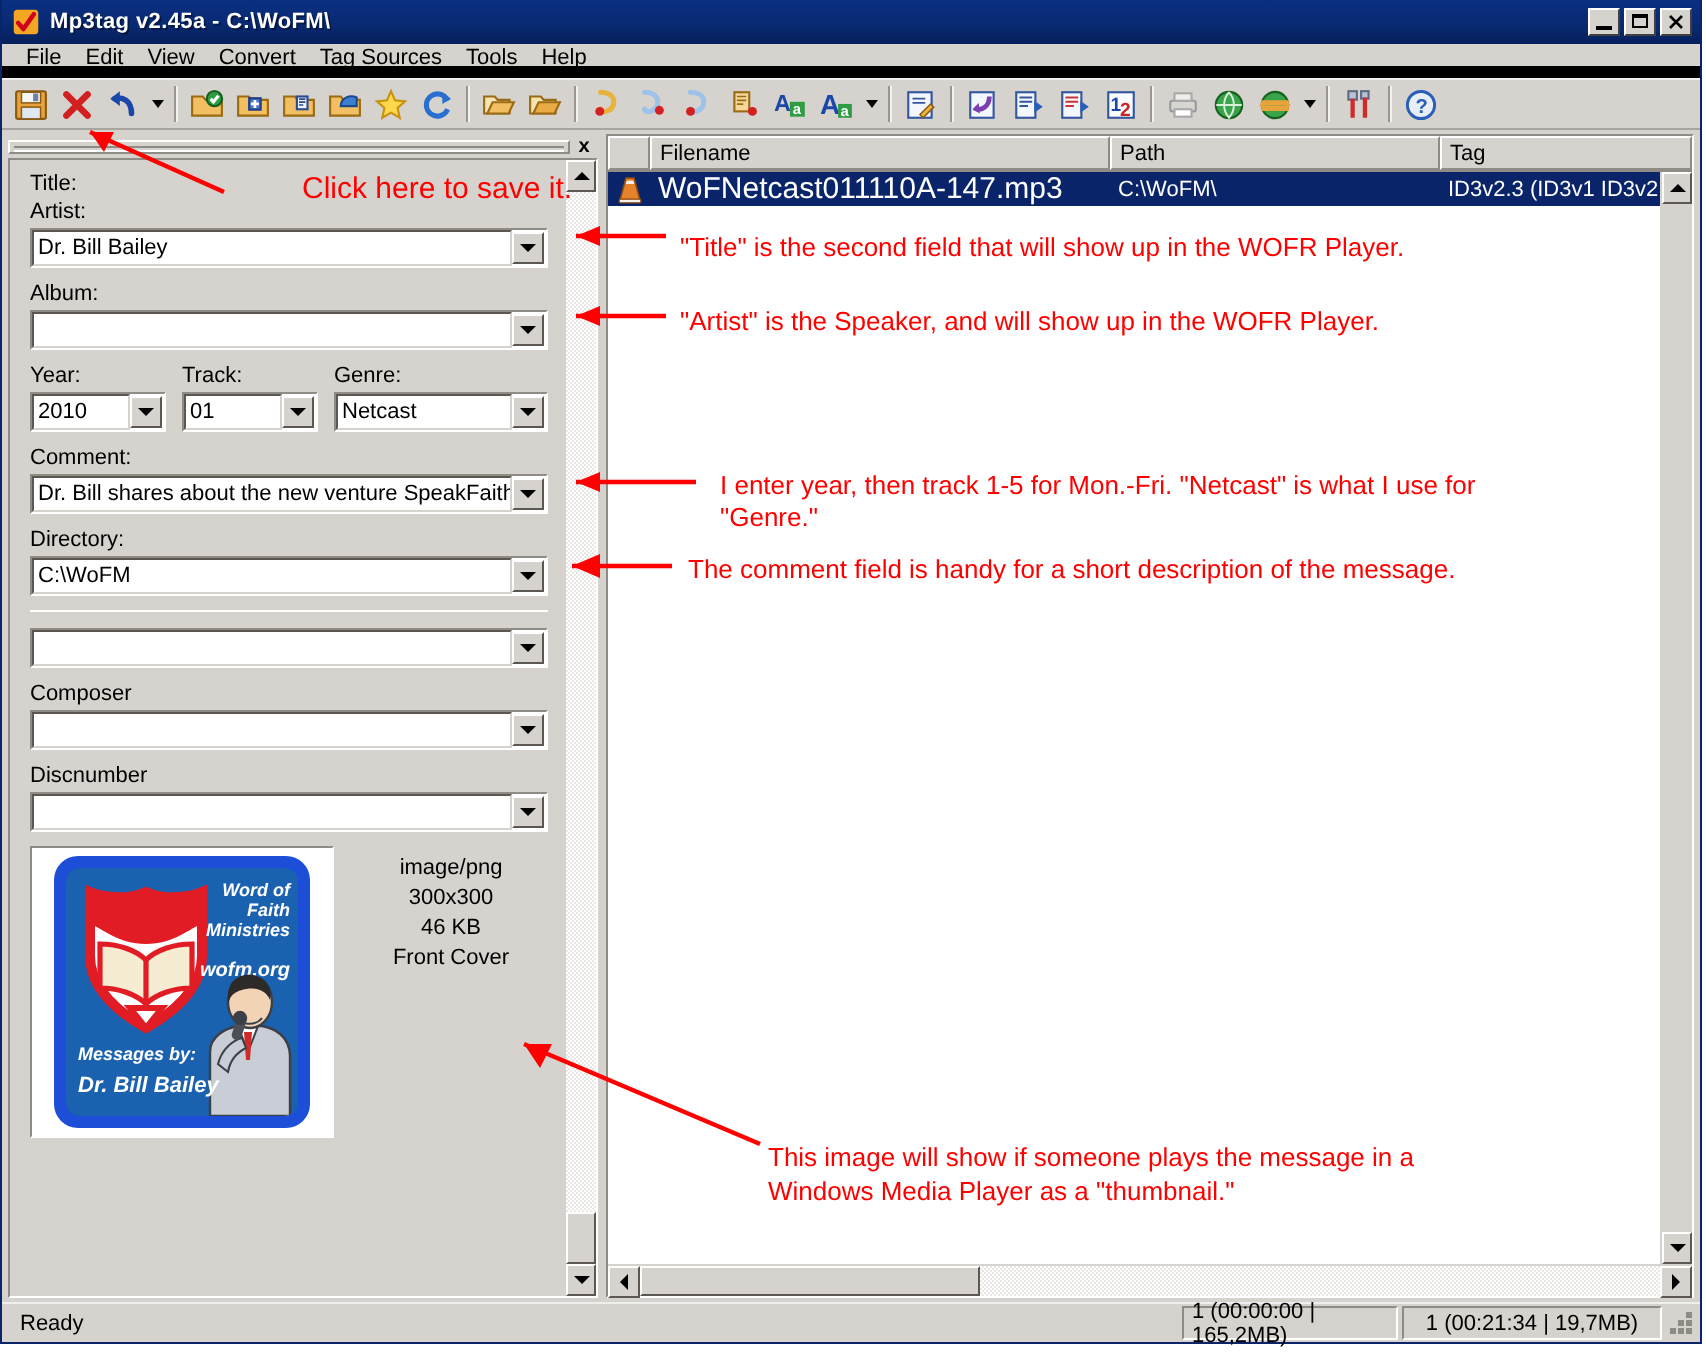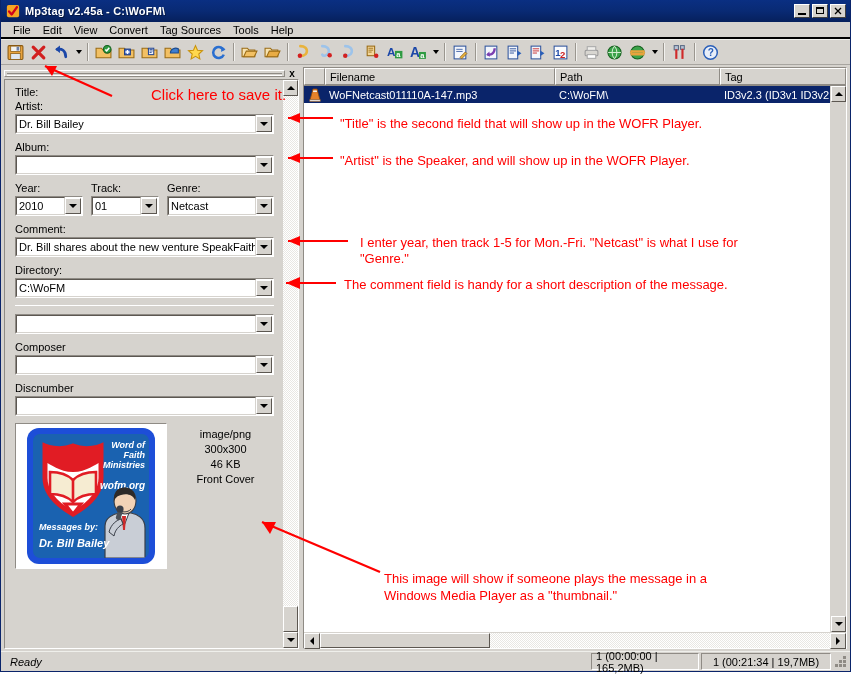--- a/index.html
+++ b/index.html
@@ -47,23 +47,23 @@
     font-size: 8px; line-height: 12px; text-align: center; color: #000;
   }
   .winbtn i { font-style: normal; display:block; }
   .winbtn.min i { position:absolute; left:3px; bottom:2px; width:8px; height:2px; background:#000; }
   .winbtn.max i { position:absolute; left:3px; top:2px; width:8px; height:7px; border:1px solid #000; border-top-width:2px; }
 
   
   #menubar {
     height: 17px; min-height: 17px;
     background: #d6d3ce;
-    display: flex; align-items: center;
+    display: flex; 
     padding-left: 6px;
-    border-bottom: 2px solid #000000;
+    border-bottom: 6px solid #000000;
   }
   #menubar .mi {
     font-size: 11px; color: #000;
     padding: 1px 6px; white-space: nowrap;
   }
 
   
   #toolbar {
     height: 26px; min-height: 26px;
     background: #d6d3ce;
@@ -248,21 +248,21 @@
     font-size: 11px; color:#000;
     padding: 1px 0 0 4px;
     display: flex; align-items: center;
     white-space: nowrap; overflow: hidden;
   }
   #listbodywrap { flex:1; display:flex; min-height:0; }
   #listbody { flex:1; min-width:0; background:#fff; position:relative; overflow:hidden; }
   .lrow { height: 17px; display: flex; align-items: center; }
   .lrow.sel { background: #0a246a; color: #fff; }
   .lrow .cicon { width: 21px; display:flex; align-items:center; justify-content:center; }
-  .lrow .cfile { width: 230px; font-size: 11px; padding-left:4px; white-space:nowrap; overflow:hidden; }
+  .lrow .cfile { width: 230px; font-size: 15px; padding-left:4px; white-space:nowrap; overflow:hidden; }
   .lrow .cpath { width: 165px; font-size: 11px; padding-left:4px; white-space:nowrap; overflow:hidden; }
   .lrow .ctag  { flex:1; font-size: 11px; padding-left:4px; white-space:nowrap; overflow:hidden; }
 
   #listhscroll {
     height: 16px; min-height:16px; display: flex;
     background: repeating-conic-gradient(#e9e7e3 0% 25%, #ffffff 0% 50%) 0 0/2px 2px;
     border-top: 1px solid #d6d3ce;
   }
 
   
@@ -271,21 +271,21 @@
     background: #d6d3ce;
     display: flex; align-items: center;
     padding: 0 2px;
     border-top: 1px solid #efefeb;
   }
   .spane {
     border: 1px solid; border-color: #8f8b85 #ffffff #ffffff #8f8b85;
     height: 17px; display: flex; align-items: center;
     font-size: 11px; color: #000; padding: 0 4px;
   }
-  #status-ready { flex: 1; border-color: transparent; padding-left: 6px; font-style: italic; }
+  #status-ready { flex: 1; border-color: transparent; padding-left: 6px; }
   #status-grip {
     width: 14px; height: 14px; margin-left: 3px; position: relative;
   }
   #status-grip i { position:absolute; background:#8f8b85; }
 
   
   #annotations { position:absolute; left:0; top:0; width:853px; height:678px;
     pointer-events:none; }
   .anno {
     position: absolute;

